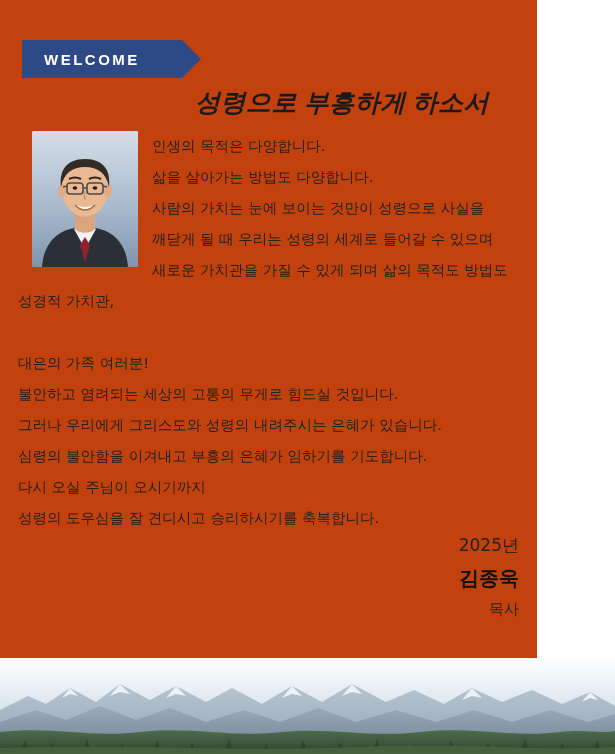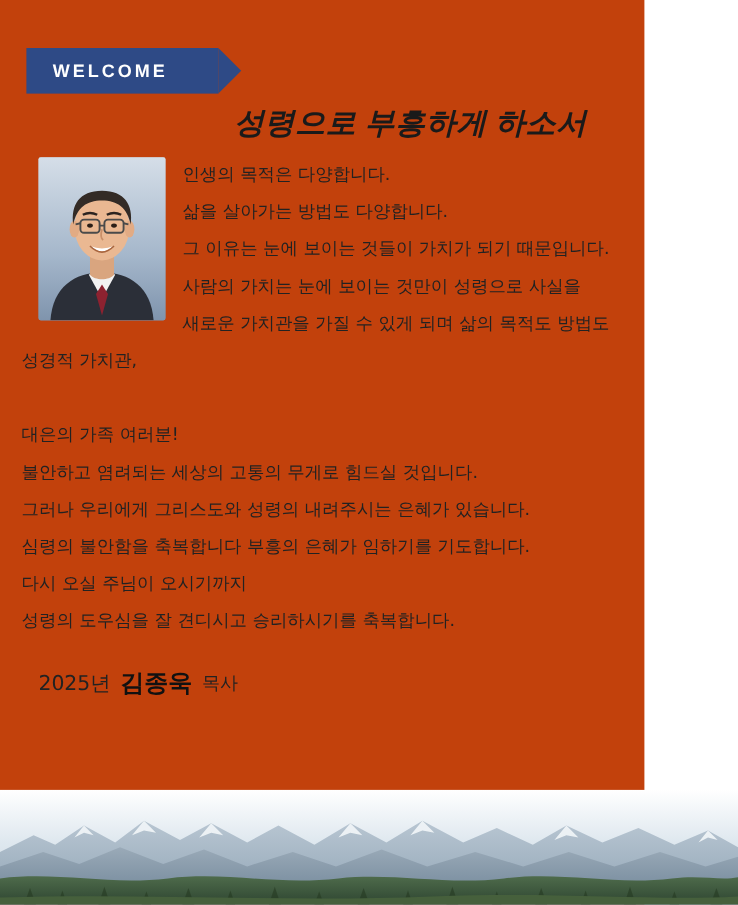--- a/index.html
+++ b/index.html
@@ -97,26 +97,26 @@
   }
   .letter p {
     margin: 0;
   }
   .letter .gap {
     height: 31px;
   }
 
   .signature {
     clear: both;
-    margin-top: 22px;
     padding-left: 14px;
     display: flex;
-    align-items: center;
+    align-items: flex-end;
     gap: 8px;
     font-family: "DejaVu Sans", sans-serif;
+    flex-direction: column;
   }
   .signature .year {
     font-size: 17px;
     color: #222;
   }
   .signature .name {
     font-size: 20px;
     font-weight: bold;
     color: #111;
     font-family: "DejaVu Serif", serif;
@@ -196,28 +196,28 @@
         <path d="M53 60 q-2 7 1 9" stroke="#c98f68" stroke-width="1.5" fill="none"></path>
 
         <path d="M43 74 q10 9 20 0 q-10 4 -20 0 Z" fill="#ffffff"></path>
         <path d="M43 74 q10 10 20 0" stroke="#a9663f" stroke-width="1.4" fill="none"></path>
       </svg>
     </div>
 
     <div class="letter">
       <p>인생의 목적은 다양합니다.</p>
       <p>삶을 살아가는 방법도 다양합니다.</p>
-      <p>그 이유는 눈에 보이는 것들이 가치가 되기 때문입니다.</p>
       <p>사람의 가치는 눈에 보이는 것만이 성령으로 사실을</p>
+      <p>깨닫게 될 때 우리는 성령의 세계로 들어갈 수 있으며</p>
       <p>새로운 가치관을 가질 수 있게 되며 삶의 목적도 방법도 성경적 가치관,</p>
       <div class="gap"></div>
       <p>대은의 가족 여러분!</p>
       <p>불안하고 염려되는 세상의 고통의 무게로 힘드실 것입니다.</p>
       <p>그러나 우리에게 그리스도와 성령의 내려주시는 은혜가 있습니다.</p>
-      <p>심령의 불안함을 축복합니다 부흥의 은혜가 임하기를 기도합니다.</p>
+      <p>심령의 불안함을 이겨내고 부흥의 은혜가 임하기를 기도합니다.</p>
       <p>다시 오실 주님이 오시기까지</p>
       <p>성령의 도우심을 잘 견디시고 승리하시기를 축복합니다.</p>
     </div>
 
     <div class="signature">
       <span class="year">2025년</span>
       <span class="name">김종욱</span>
       <span class="role">목사</span>
     </div>
   </div>

